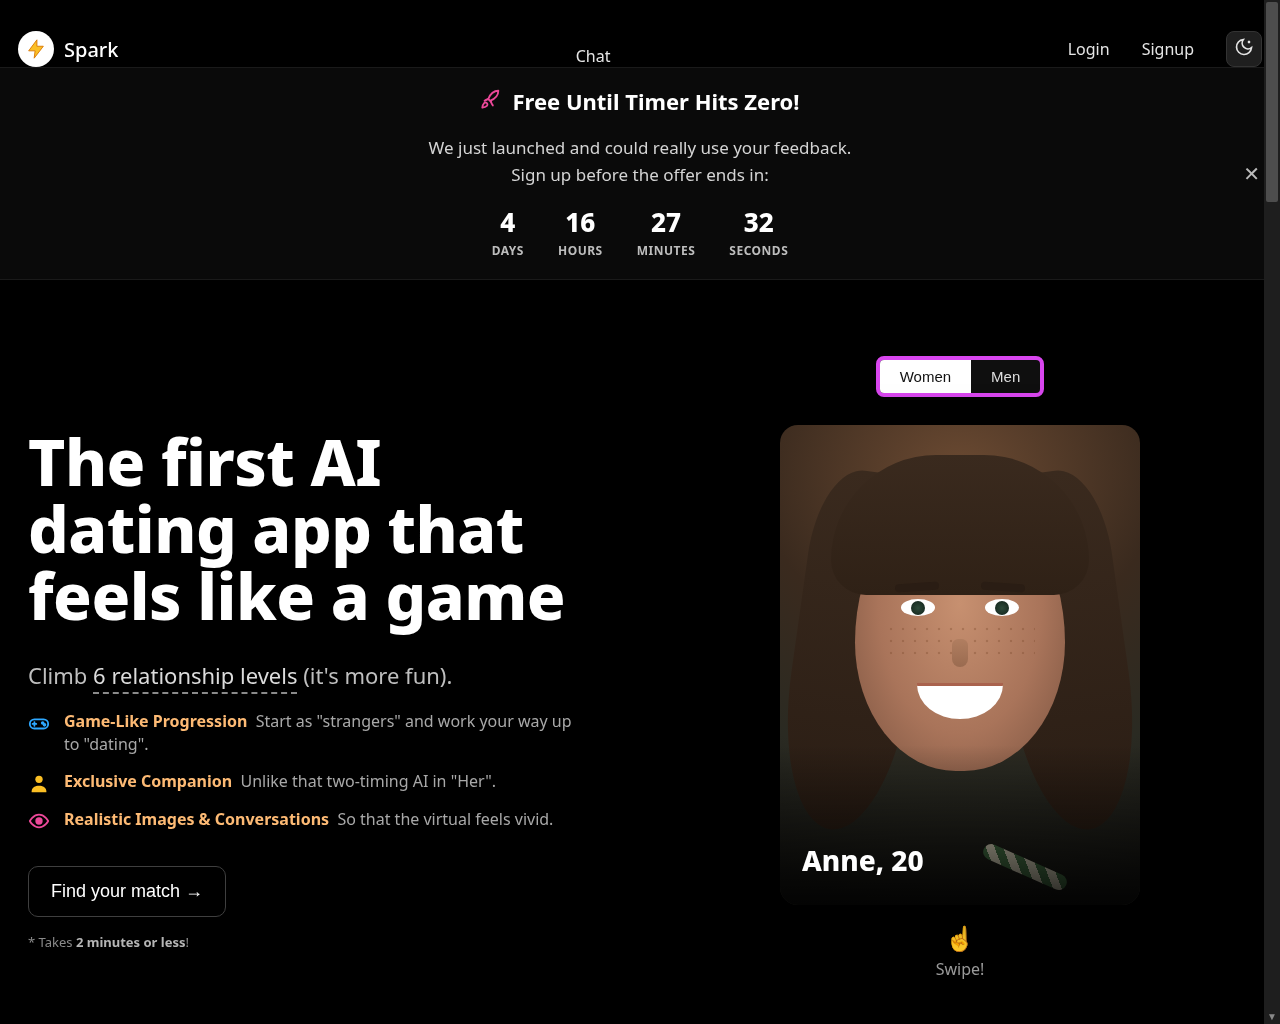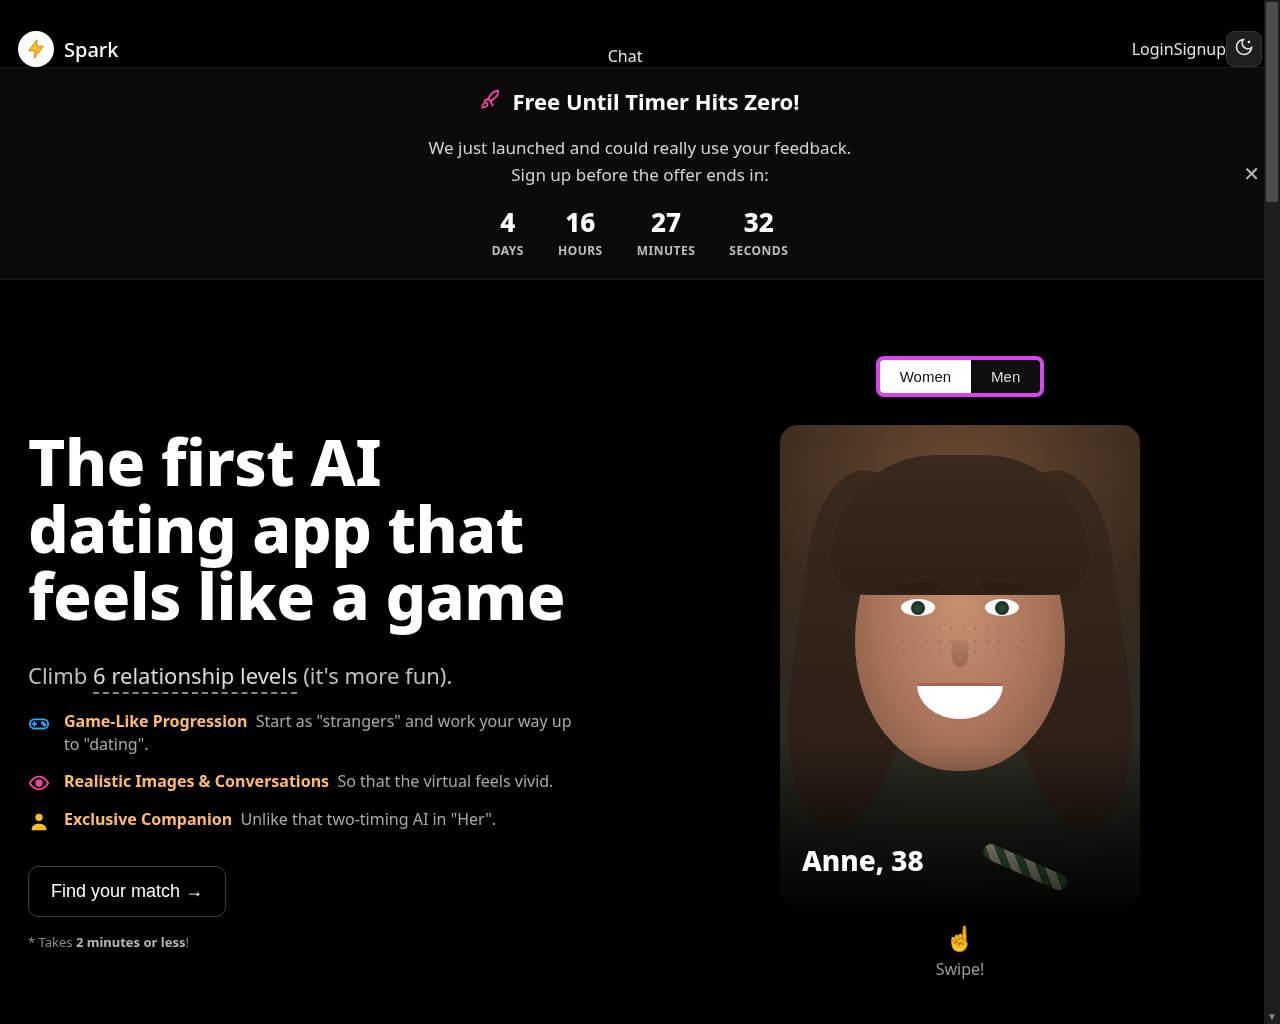--- a/index.html
+++ b/index.html
@@ -16,21 +16,21 @@
   }
   .logo-wrap { display: flex; align-items: center; gap: 10px; }
   .logo-circle {
     width: 36px; height: 36px; border-radius: 50%;
     background: #fff; display: flex; align-items: center; justify-content: center;
   }
   .logo-circle svg { width: 22px; height: 22px; }
   .logo-text { font-size: 20px; font-weight: 500; }
   .nav-center { flex: 1; display: flex; justify-content: center; }
   .nav-link { font-size: 16px; color: #e5e5e5; cursor: pointer; }
-  .nav-right { display: flex; align-items: center; }
+  .nav-right { display: flex; align-items: center; gap: 32px; }
   .theme-btn {
     width: 36px; height: 36px; border-radius: 8px;
     background: #1f1f1f; border: 1px solid #333;
     display: flex; align-items: center; justify-content: center;
     cursor: pointer;
   }
   .theme-btn svg { width: 20px; height: 20px; stroke: #e5e5e5; fill: none; stroke-width: 2; }
 
   
   .promo {
@@ -299,40 +299,40 @@
               <circle cx="18" cy="14" r="1" fill="#2ea8ff"></circle>
             </svg>
         </span>
         <div class="feature-text">
           <strong>Game-Like Progression</strong>&nbsp;
           <span>Start as "strangers" and work your way up to "dating".</span>
         </div>
       </div>
       <div class="feature">
         <span class="feature-icon">
+          <svg viewBox="0 0 24 24" fill="#fbbf24">
+              <circle cx="12" cy="8" r="4"></circle>
+              <path d="M4 21c0-4 4-6 8-6s8 2 8 6v1H4z"></path>
+            </svg>
+        </span>
+        <div class="feature-text">
+          <strong>Exclusive Companion</strong>&nbsp;
+          <span>Unlike that two-timing AI in "Her".</span>
+        </div>
+      </div>
+      <div class="feature">
+        <span class="feature-icon">
           <svg viewBox="0 0 24 24" fill="none" stroke="#ec4899" stroke-width="2" stroke-linecap="round" stroke-linejoin="round">
               <path d="M2 12s3.5-7 10-7 10 7 10 7-3.5 7-10 7S2 12 2 12z"></path>
               <circle cx="12" cy="12" r="3" fill="#ec4899"></circle>
             </svg>
         </span>
         <div class="feature-text">
           <strong>Realistic Images &amp; Conversations</strong>&nbsp;
           <span>So that the virtual feels vivid.</span>
-        </div>
-      </div>
-      <div class="feature">
-        <span class="feature-icon">
-          <svg viewBox="0 0 24 24" fill="#fbbf24">
-              <circle cx="12" cy="8" r="4"></circle>
-              <path d="M4 21c0-4 4-6 8-6s8 2 8 6v1H4z"></path>
-            </svg>
-        </span>
-        <div class="feature-text">
-          <strong>Exclusive Companion</strong>&nbsp;
-          <span>Unlike that two-timing AI in "Her".</span>
         </div>
       </div>
     </div>
 
     <button class="cta-btn">Find your match →</button>
 
     <p class="footnote">
       <span>* Takes </span><strong>2 minutes or less</strong><span>!</span>
     </p>
   </div>
@@ -354,21 +354,21 @@
             <div class="brow r"></div>
           <div class="eye l"></div>
             <div class="eye r"></div>
           <div class="freckles"></div>
           <div class="nose"></div>
           <div class="mouth"></div>
         </div>
         <div class="strap"></div>
       </div>
       <div class="card-overlay"></div>
-      <div class="card-name">Anne, 38</div>
+      <div class="card-name">Anne, 20</div>
     </div>
 
     <div class="swipe">
       <span class="swipe-icon">☝</span>
       <span>Swipe!</span>
     </div>
   </div>
 </div>
 
 <div class="scrollbar">

